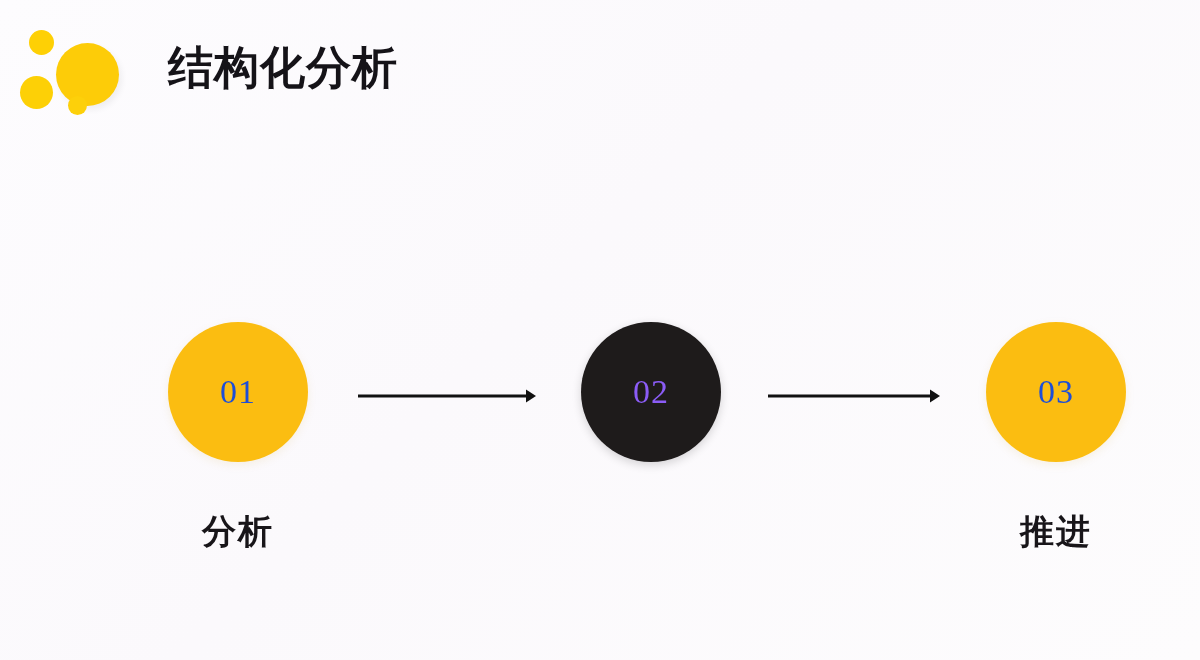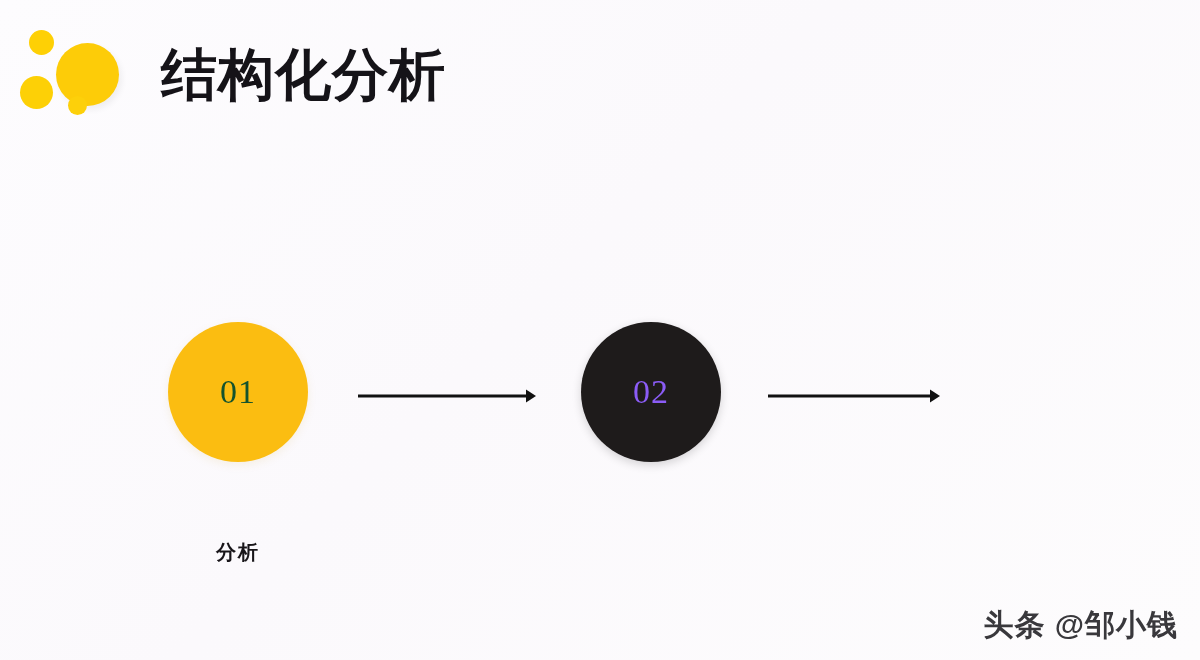--- a/index.html
+++ b/index.html
@@ -67,23 +67,23 @@
   .logo-mark .dot.small {
     left: 54px;
     top: 74px;
     width: 19px;
     height: 19px;
     background: #fdd00a;
   }
 
   .slide-title {
     position: absolute;
-    left: 161px;
+    left: 168px;
     top: 40px;
-    font-size: 56px;
+    font-size: 45px;
     font-weight: bold;
     color: #151318;
     letter-spacing: 1px;
     line-height: 1.25;
     white-space: nowrap;
   }
 
   
   .flow {
     position: absolute;
@@ -117,29 +117,29 @@
     background: #fbbd11;
     box-shadow: 0 3px 10px rgba(200,150,0,0.10);
   }
   .circle.dark {
     background: #1e1b1b;
     box-shadow: 0 3px 10px rgba(0,0,0,0.16);
   }
   .circle .num {
     font-family: "Liberation Serif", serif;
     font-size: 34px;
-    color: #14532d;
+    color: #1d4ed8;
     letter-spacing: 1px;
     line-height: 1;
   }
   .circle.dark .num { color: #8b5cf6; }
 
   .step-label {
-    margin-top: 80px;
-    font-size: 20px;
+    margin-top: 52px;
+    font-size: 34px;
     font-weight: bold;
     color: #181519;
     letter-spacing: 2px;
     line-height: 1;
   }
 
   
   .arrow {
     position: absolute;
     top: 85px;
@@ -201,18 +201,23 @@
       </div>
     </div>
 
     <div class="arrow a2">
       <svg viewBox="0 0 172 22" preserveAspectRatio="none">
         <line x1="0" y1="11" x2="164" y2="11" stroke="#111111" stroke-width="3"></line>
         <polygon points="162,4.5 172,11 162,17.5" fill="#111111"></polygon>
       </svg>
     </div>
 
+    <div class="step s3">
+      <div class="circle amber">
+        <span class="num">03</span>
+      </div>
+      <div class="step-label">推进</div>
+    </div>
 
   </div>
 
-  <div class="watermark">头条 @邹小钱</div>
 
 </div>
 
 </body></html>

